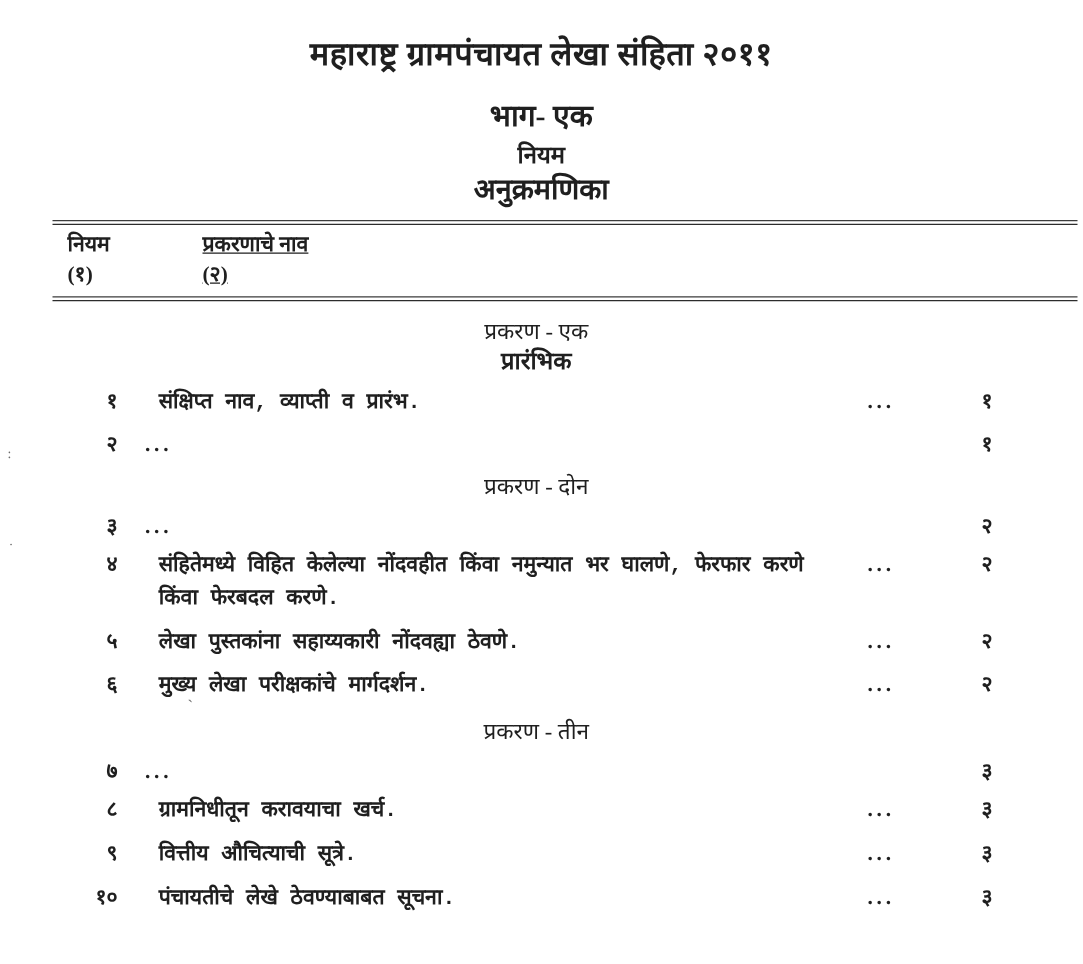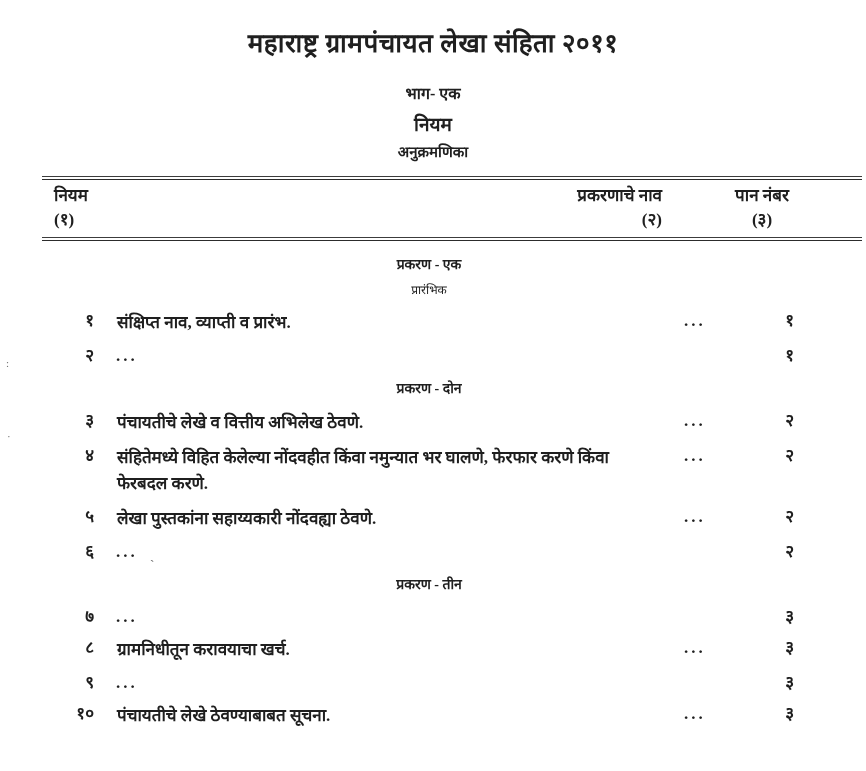--- a/index.html
+++ b/index.html
@@ -26,35 +26,35 @@
   .doc-title {
     text-align: center;
     font-size: 26px;
     font-weight: 700;
     line-height: 32px;
     margin: 0 0 22px 0;
     letter-spacing: 0.5px;
   }
   .part-heading {
     text-align: center;
-    font-size: 16px;
+    font-size: 24px;
     font-weight: 700;
     line-height: 24px;
     margin: 0 0 7px 0;
   }
   .rules-heading {
     text-align: center;
     font-size: 19px;
     font-weight: 700;
     line-height: 24px;
     margin: 0 0 4px 0;
   }
   .index-heading {
     text-align: center;
-    font-size: 15px;
+    font-size: 23px;
     font-weight: 700;
     line-height: 22px;
     margin: 0 0 13px 0;
   }
   .toc-table {
     margin: 0 4px 0 42px;
     width: 820px;
   }
   .rule-double {
     height: 2px;
@@ -69,67 +69,69 @@
   }
   .hcol { line-height: 22px; }
   .hcol-rule {
     width: 120px;
     padding-left: 12px;
     box-sizing: border-box;
     text-align: left;
   }
   .hcol-name {
     flex: 1;
-    text-align: right;
+    text-align: left;
+    text-decoration: underline;
   }
   .hcol-page {
     width: 200px;
     text-align: center;
   }
   .hcol-label { display: block; }
   .hcol-number {
     display: block;
     font-weight: 600;
     margin-top: 2px;
   }
   .table-body { padding-top: 2px; }
   .chapter-heading {
     text-align: center;
     padding-right: 46px;
   }
   .chapter-title {
-    font-size: 14px;
-    font-weight: 700;
+    font-size: 18px;
+    font-weight: 400;
     line-height: 24px;
     margin: 10px 0 2px 0;
   }
   .chapter-subtitle {
-    font-size: 12px;
-    font-weight: 400;
+    font-size: 19px;
+    font-weight: 700;
     line-height: 22px;
     margin: 0 0 4px 0;
   }
   .row {
     display: flex;
     align-items: flex-start;
     margin: 9px 0;
     font-size: 17px;
     font-weight: 600;
   }
   .c-num {
     width: 52px;
     flex: none;
     text-align: right;
     line-height: 22px;
   }
   .c-name {
     flex: none;
     width: 545px;
-    margin-left: 23px;
+    margin-left: 33px;
     line-height: 26px;
+    font-family: Liberation Mono, monospace;
   }
   .c-dots {
     flex: none;
     width: 58px;
     margin-left: 22px;
     text-align: left;
     letter-spacing: 3px;
     line-height: 22px;
   }
   .c-page {
@@ -164,24 +166,20 @@
 
     <div class="header-row">
       <div class="hcol hcol-rule">
         <span class="hcol-label">नियम</span>
         <span class="hcol-number">(१)</span>
       </div>
       <div class="hcol hcol-name">
         <span class="hcol-label">प्रकरणाचे नाव</span>
         <span class="hcol-number">(२)</span>
       </div>
-      <div class="hcol hcol-page">
-        <span class="hcol-label">पान नंबर</span>
-        <span class="hcol-number">(३)</span>
-      </div>
     </div>
 
     <div class="rule-double"></div>
 
     <div class="table-body">
 
       <div class="chapter-heading">
         <div class="chapter-title">प्रकरण - एक</div>
         <div class="chapter-subtitle">प्रारंभिक</div>
       </div>
@@ -197,38 +195,38 @@
         <span class="c-dots">...</span>
         <span class="c-page">१</span>
       </div>
 
       <div class="chapter-heading">
         <div class="chapter-title">प्रकरण - दोन</div>
       </div>
 
       <div class="row">
         <span class="c-num">३</span>
-        <span class="c-name">पंचायतीचे लेखे व वित्तीय अभिलेख ठेवणे.</span>
         <span class="c-dots">...</span>
         <span class="c-page">२</span>
       </div>
       <div class="row">
         <span class="c-num">४</span>
         <span class="c-name">संहितेमध्ये विहित केलेल्या नोंदवहीत किंवा नमुन्यात भर घालणे, फेरफार करणे किंवा फेरबदल करणे.</span>
         <span class="c-dots">...</span>
         <span class="c-page">२</span>
       </div>
       <div class="row">
         <span class="c-num">५</span>
         <span class="c-name">लेखा पुस्तकांना सहाय्यकारी नोंदवह्या ठेवणे.</span>
         <span class="c-dots">...</span>
         <span class="c-page">२</span>
       </div>
       <div class="row">
         <span class="c-num">६</span>
+        <span class="c-name">मुख्य लेखा परीक्षकांचे मार्गदर्शन.</span>
         <span class="c-dots">...</span>
         <span class="c-page">२</span>
       </div>
 
       <div class="chapter-heading">
         <div class="chapter-title">प्रकरण - तीन</div>
       </div>
 
       <div class="row">
         <span class="c-num">७</span>
@@ -236,20 +234,21 @@
         <span class="c-page">३</span>
       </div>
       <div class="row">
         <span class="c-num">८</span>
         <span class="c-name">ग्रामनिधीतून करावयाचा खर्च.</span>
         <span class="c-dots">...</span>
         <span class="c-page">३</span>
       </div>
       <div class="row">
         <span class="c-num">९</span>
+        <span class="c-name">वित्तीय औचित्याची सूत्रे.</span>
         <span class="c-dots">...</span>
         <span class="c-page">३</span>
       </div>
       <div class="row">
         <span class="c-num">१०</span>
         <span class="c-name">पंचायतीचे लेखे ठेवण्याबाबत सूचना.</span>
         <span class="c-dots">...</span>
         <span class="c-page">३</span>
       </div>
 

